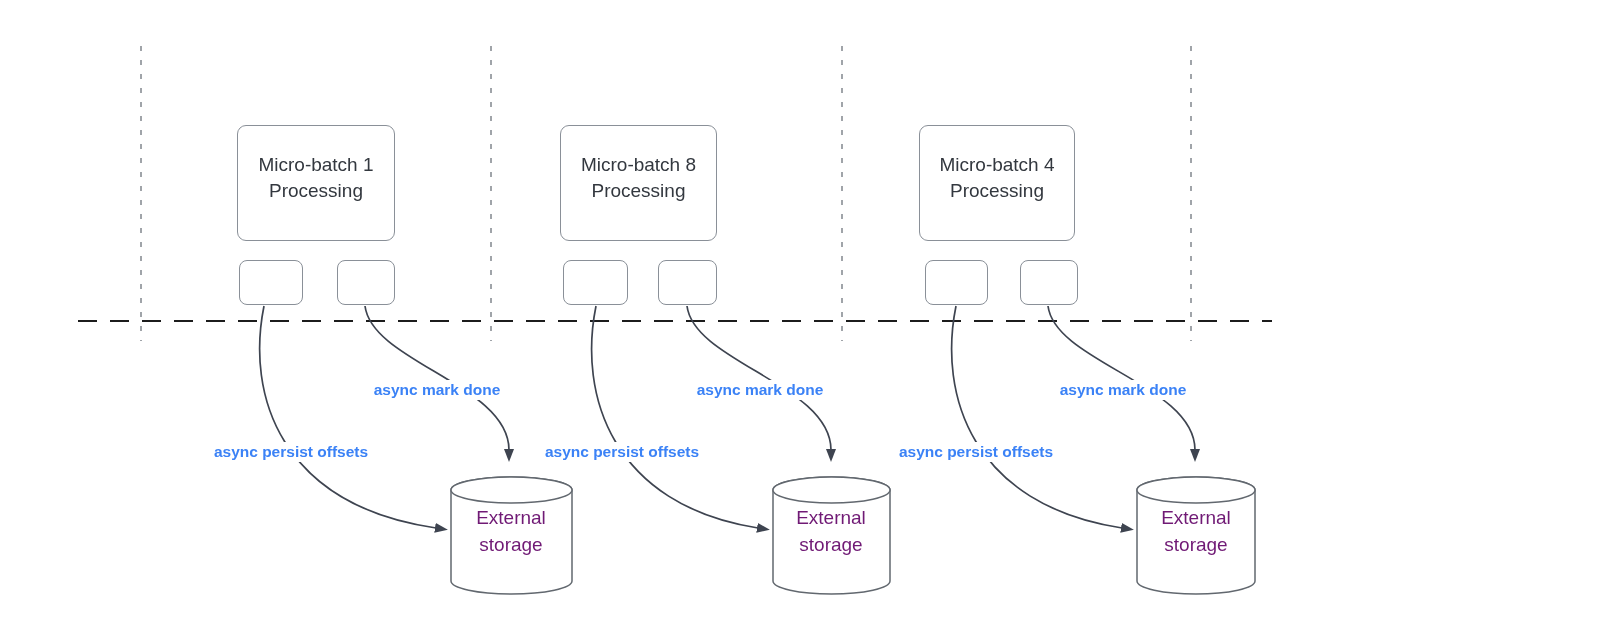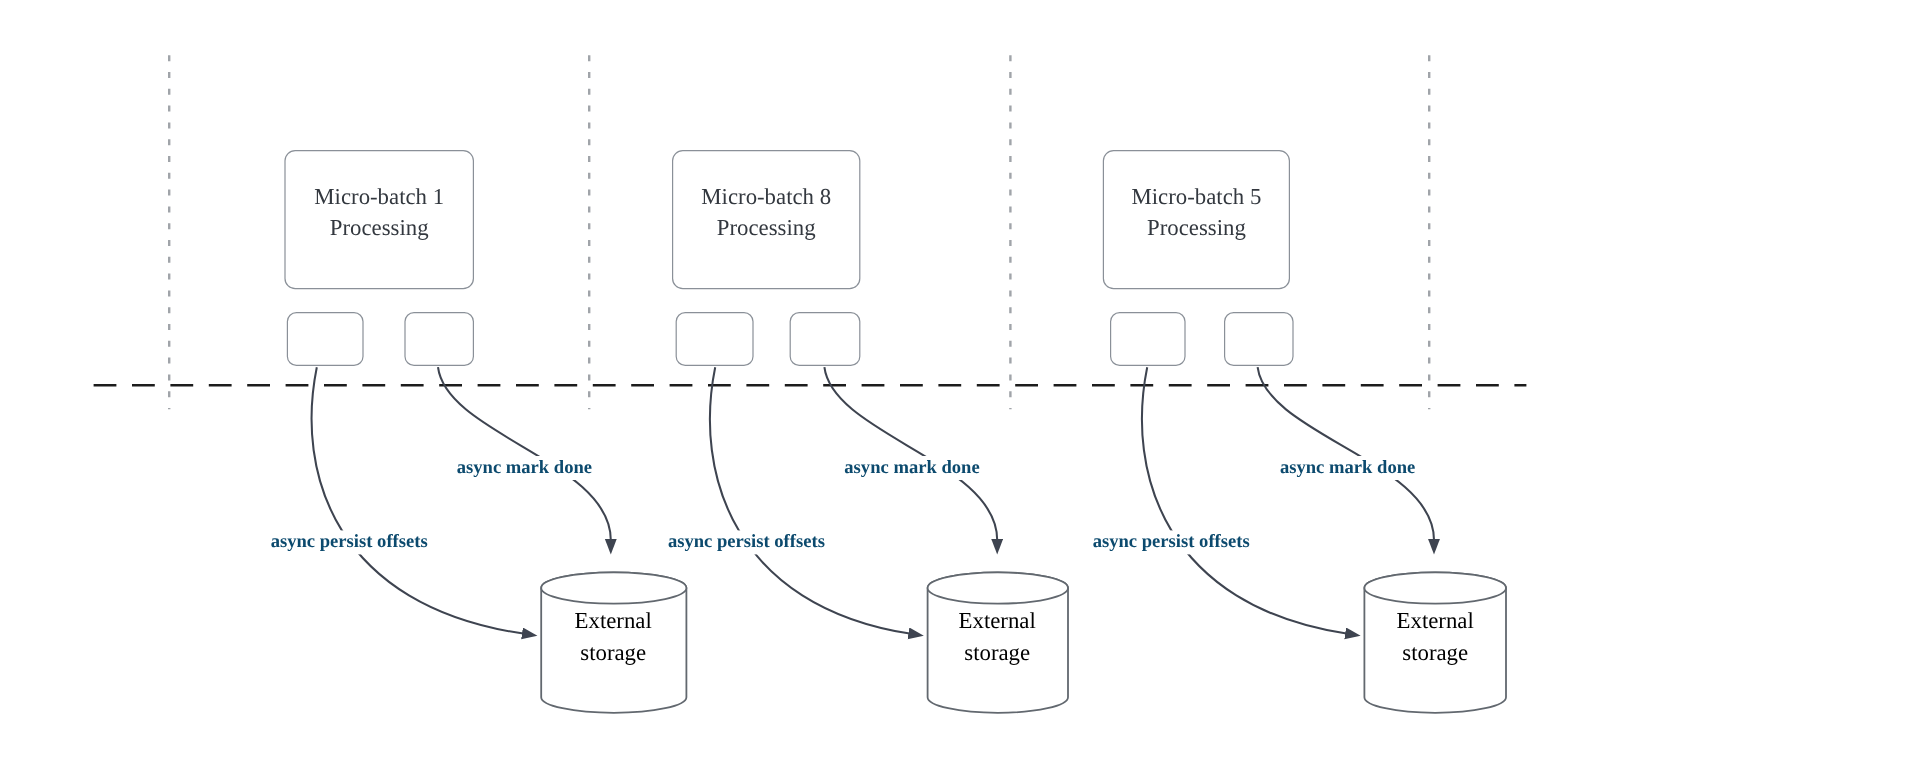--- a/index.html
+++ b/index.html
@@ -1,20 +1,20 @@
 <!DOCTYPE html>
 <html><head>
 <meta charset="utf-8">
 <style>
   html,body{margin:0;padding:0;background:#ffffff;}
   #canvas{
     position:relative;
     width:1272px;height:642px;
     background:#ffffff;
-    font-family:Liberation Serif, serif;
+    font-family:Liberation Sans, sans-serif;
     overflow:hidden;
   }
   #shapes-svg{position:absolute;left:0;top:0;width:1600px;height:642px;}
   .box{
     position:absolute;
     box-sizing:border-box;
     border:1.5px solid #8a9098;
     border-radius:9px;
     background:#ffffff;
     display:flex;align-items:center;justify-content:center;
@@ -29,31 +29,31 @@
     top:260px;height:45px;
     border:1.5px solid #8a9098;
     border-radius:8px;
     background:#ffffff;
   }
   .edge-label{
     position:absolute;
     transform:translateX(-50%);
     background:#ffffff;
     padding:1px 4px;
-    font-size:15.5px;font-weight:bold;color:#0c4a6e;
+    font-size:15.5px;font-weight:bold;color:#3b82f6;
     white-space:nowrap;
   }
   .edge-label.persist{top:418px;margin-top:24px;}
   .edge-label.markdone{top:380px;}
   .cyl-label{
     position:absolute;
     top:505px;width:140px;
     transform:translateX(-50%);
     text-align:center;
-    font-size:19px;line-height:1.4;color:#000000;
+    font-size:19px;line-height:1.4;color:#701a75;
     white-space:pre-line;
   }
   .time-label{
     position:absolute;
     left:1336px;top:260px;
     transform:translateX(-50%);
     font-size:12px;color:#3d434d;
     white-space:nowrap;
   }
 </style>
@@ -113,21 +113,21 @@
 
   <div class="box" style="left:560px;top:125px;width:157px;height:116px">Micro-batch 8
 Processing</div>
   <div class="mini" style="left:563px;width:65px"></div>
   <div class="mini" style="left:658px;width:59px"></div>
   <div class="edge-label persist" style="left:622px">async persist offsets</div>
   <div class="edge-label markdone" style="left:760px">async mark done</div>
   <div class="cyl-label" style="left:831px">External
 storage</div>
 
-  <div class="box" style="left:919px;top:125px;width:156px;height:116px">Micro-batch 5
+  <div class="box" style="left:919px;top:125px;width:156px;height:116px">Micro-batch 4
 Processing</div>
   <div class="mini" style="left:925px;width:63px"></div>
   <div class="mini" style="left:1020px;width:58px"></div>
   <div class="edge-label persist" style="left:976px">async persist offsets</div>
   <div class="edge-label markdone" style="left:1123px">async mark done</div>
   <div class="cyl-label" style="left:1196px">External
 storage</div>
 
   <div class="time-label">Time</div>
 

